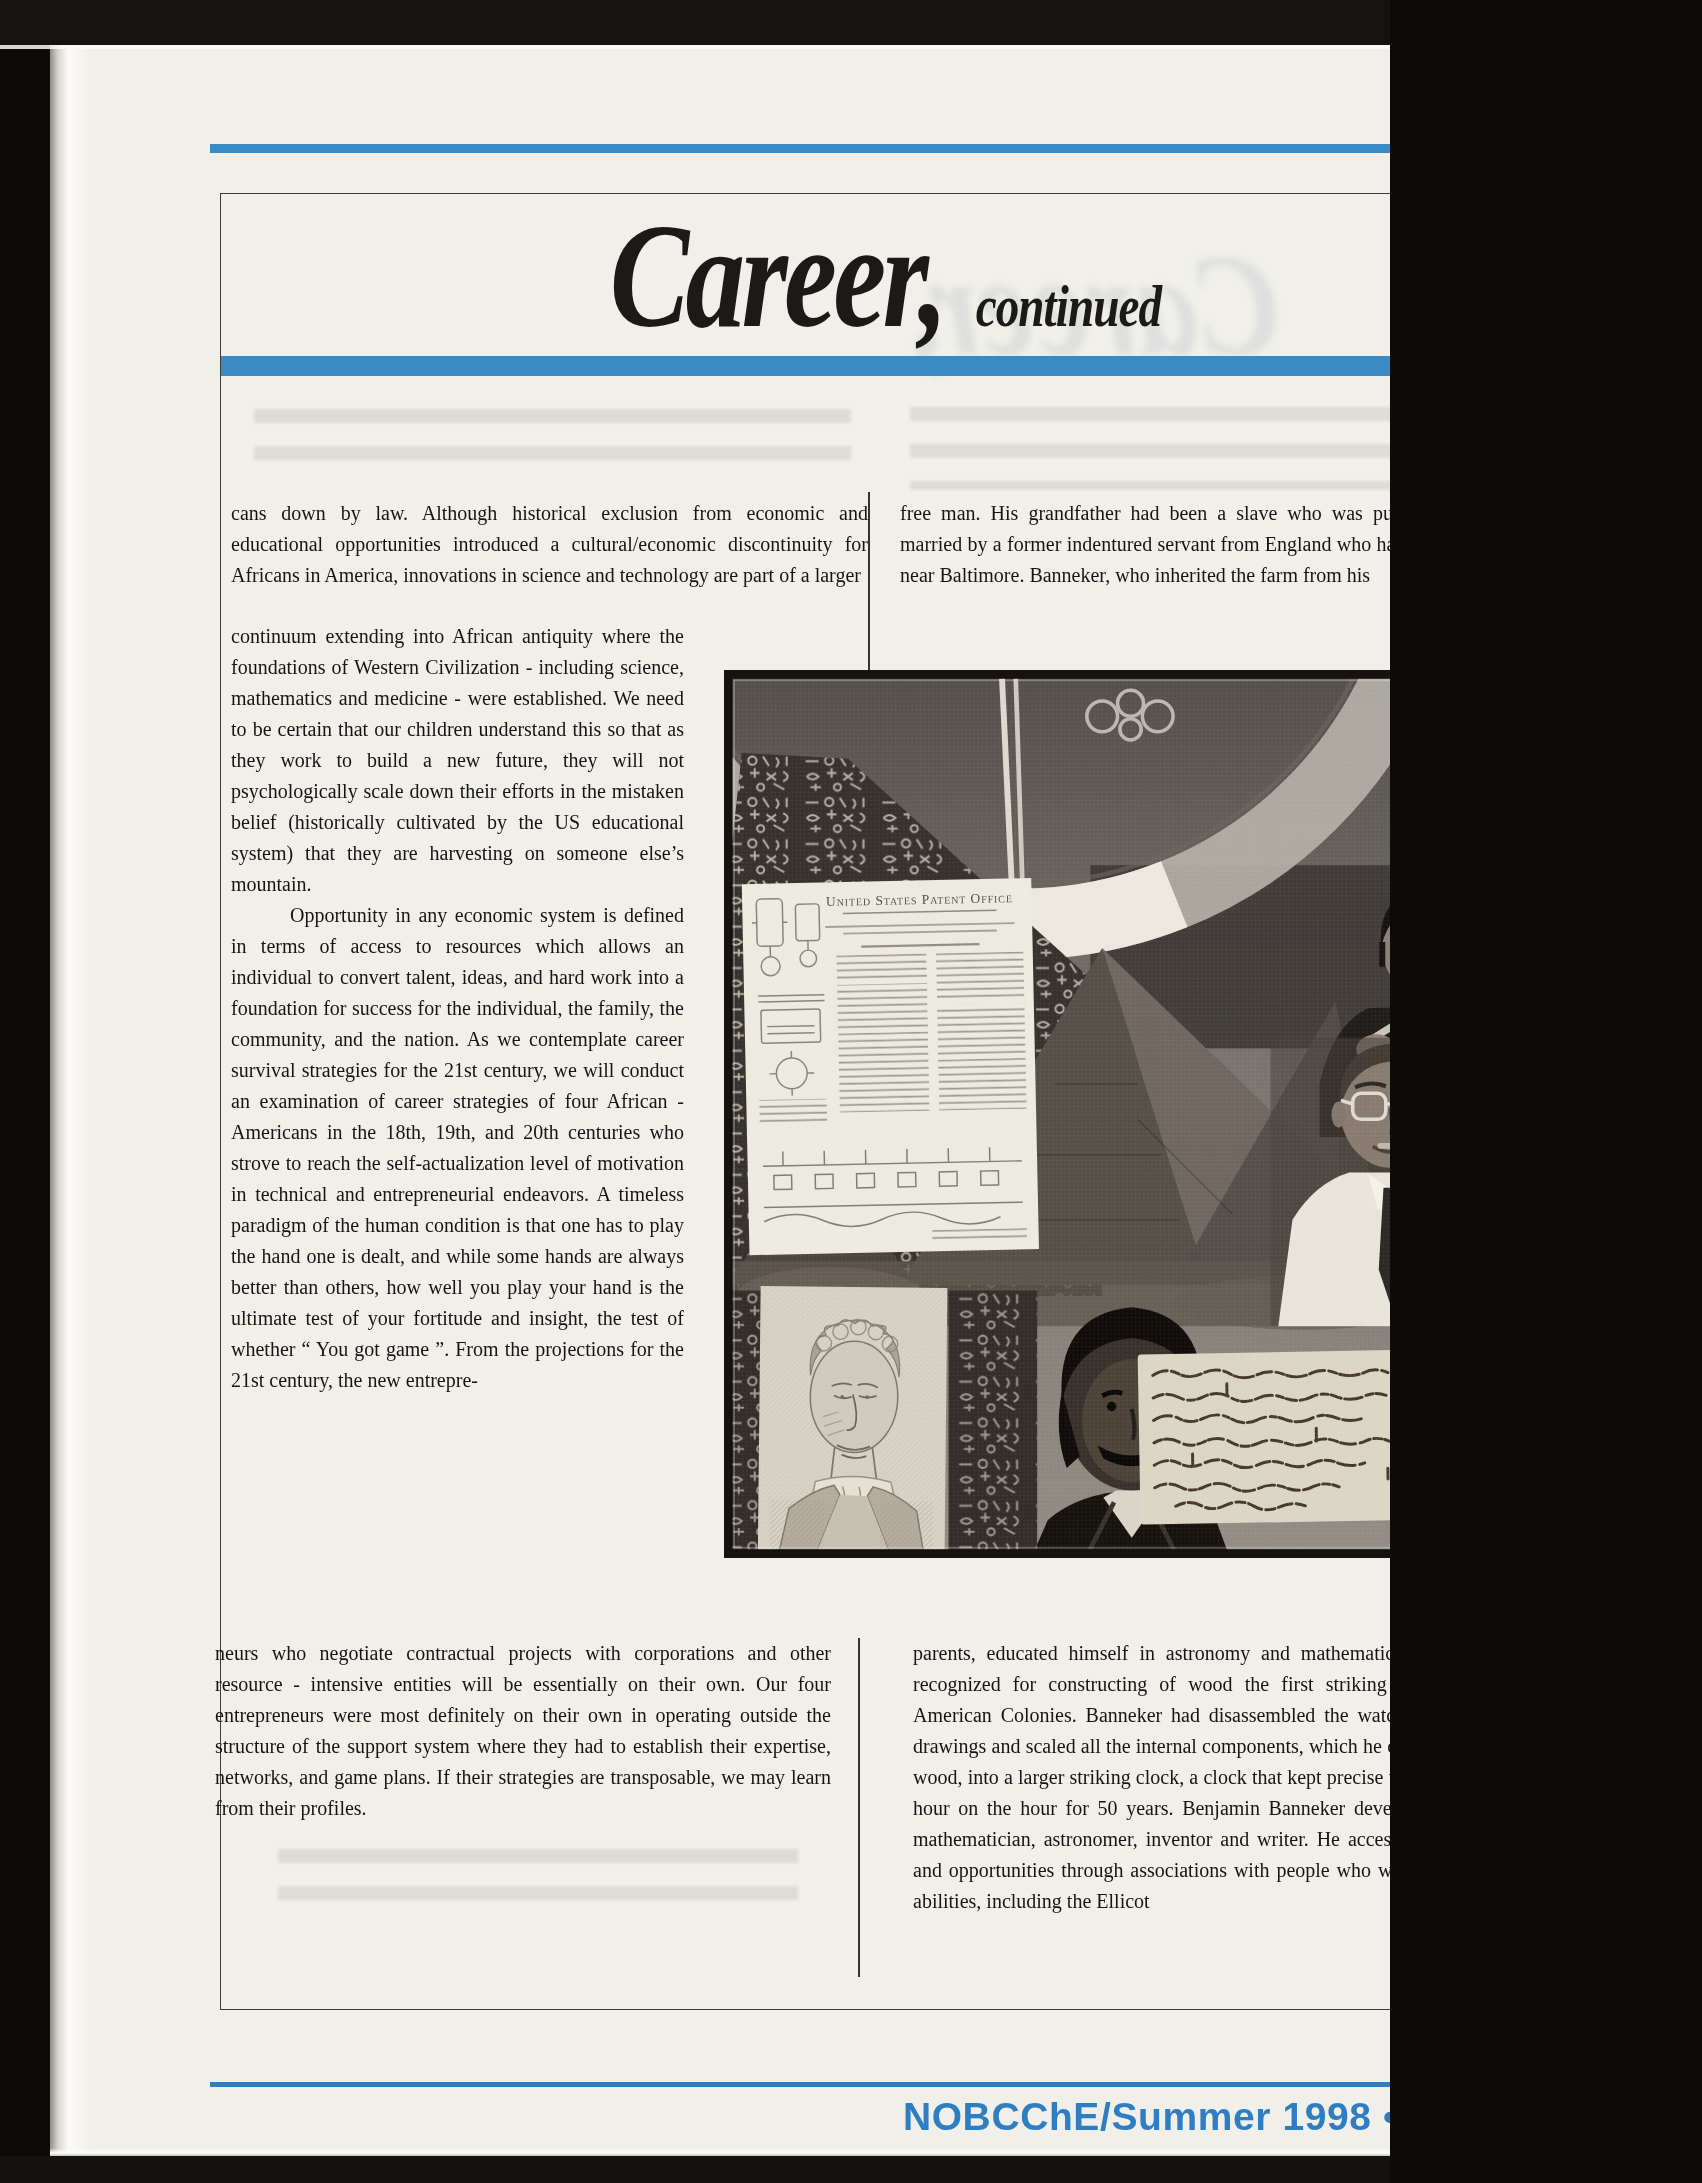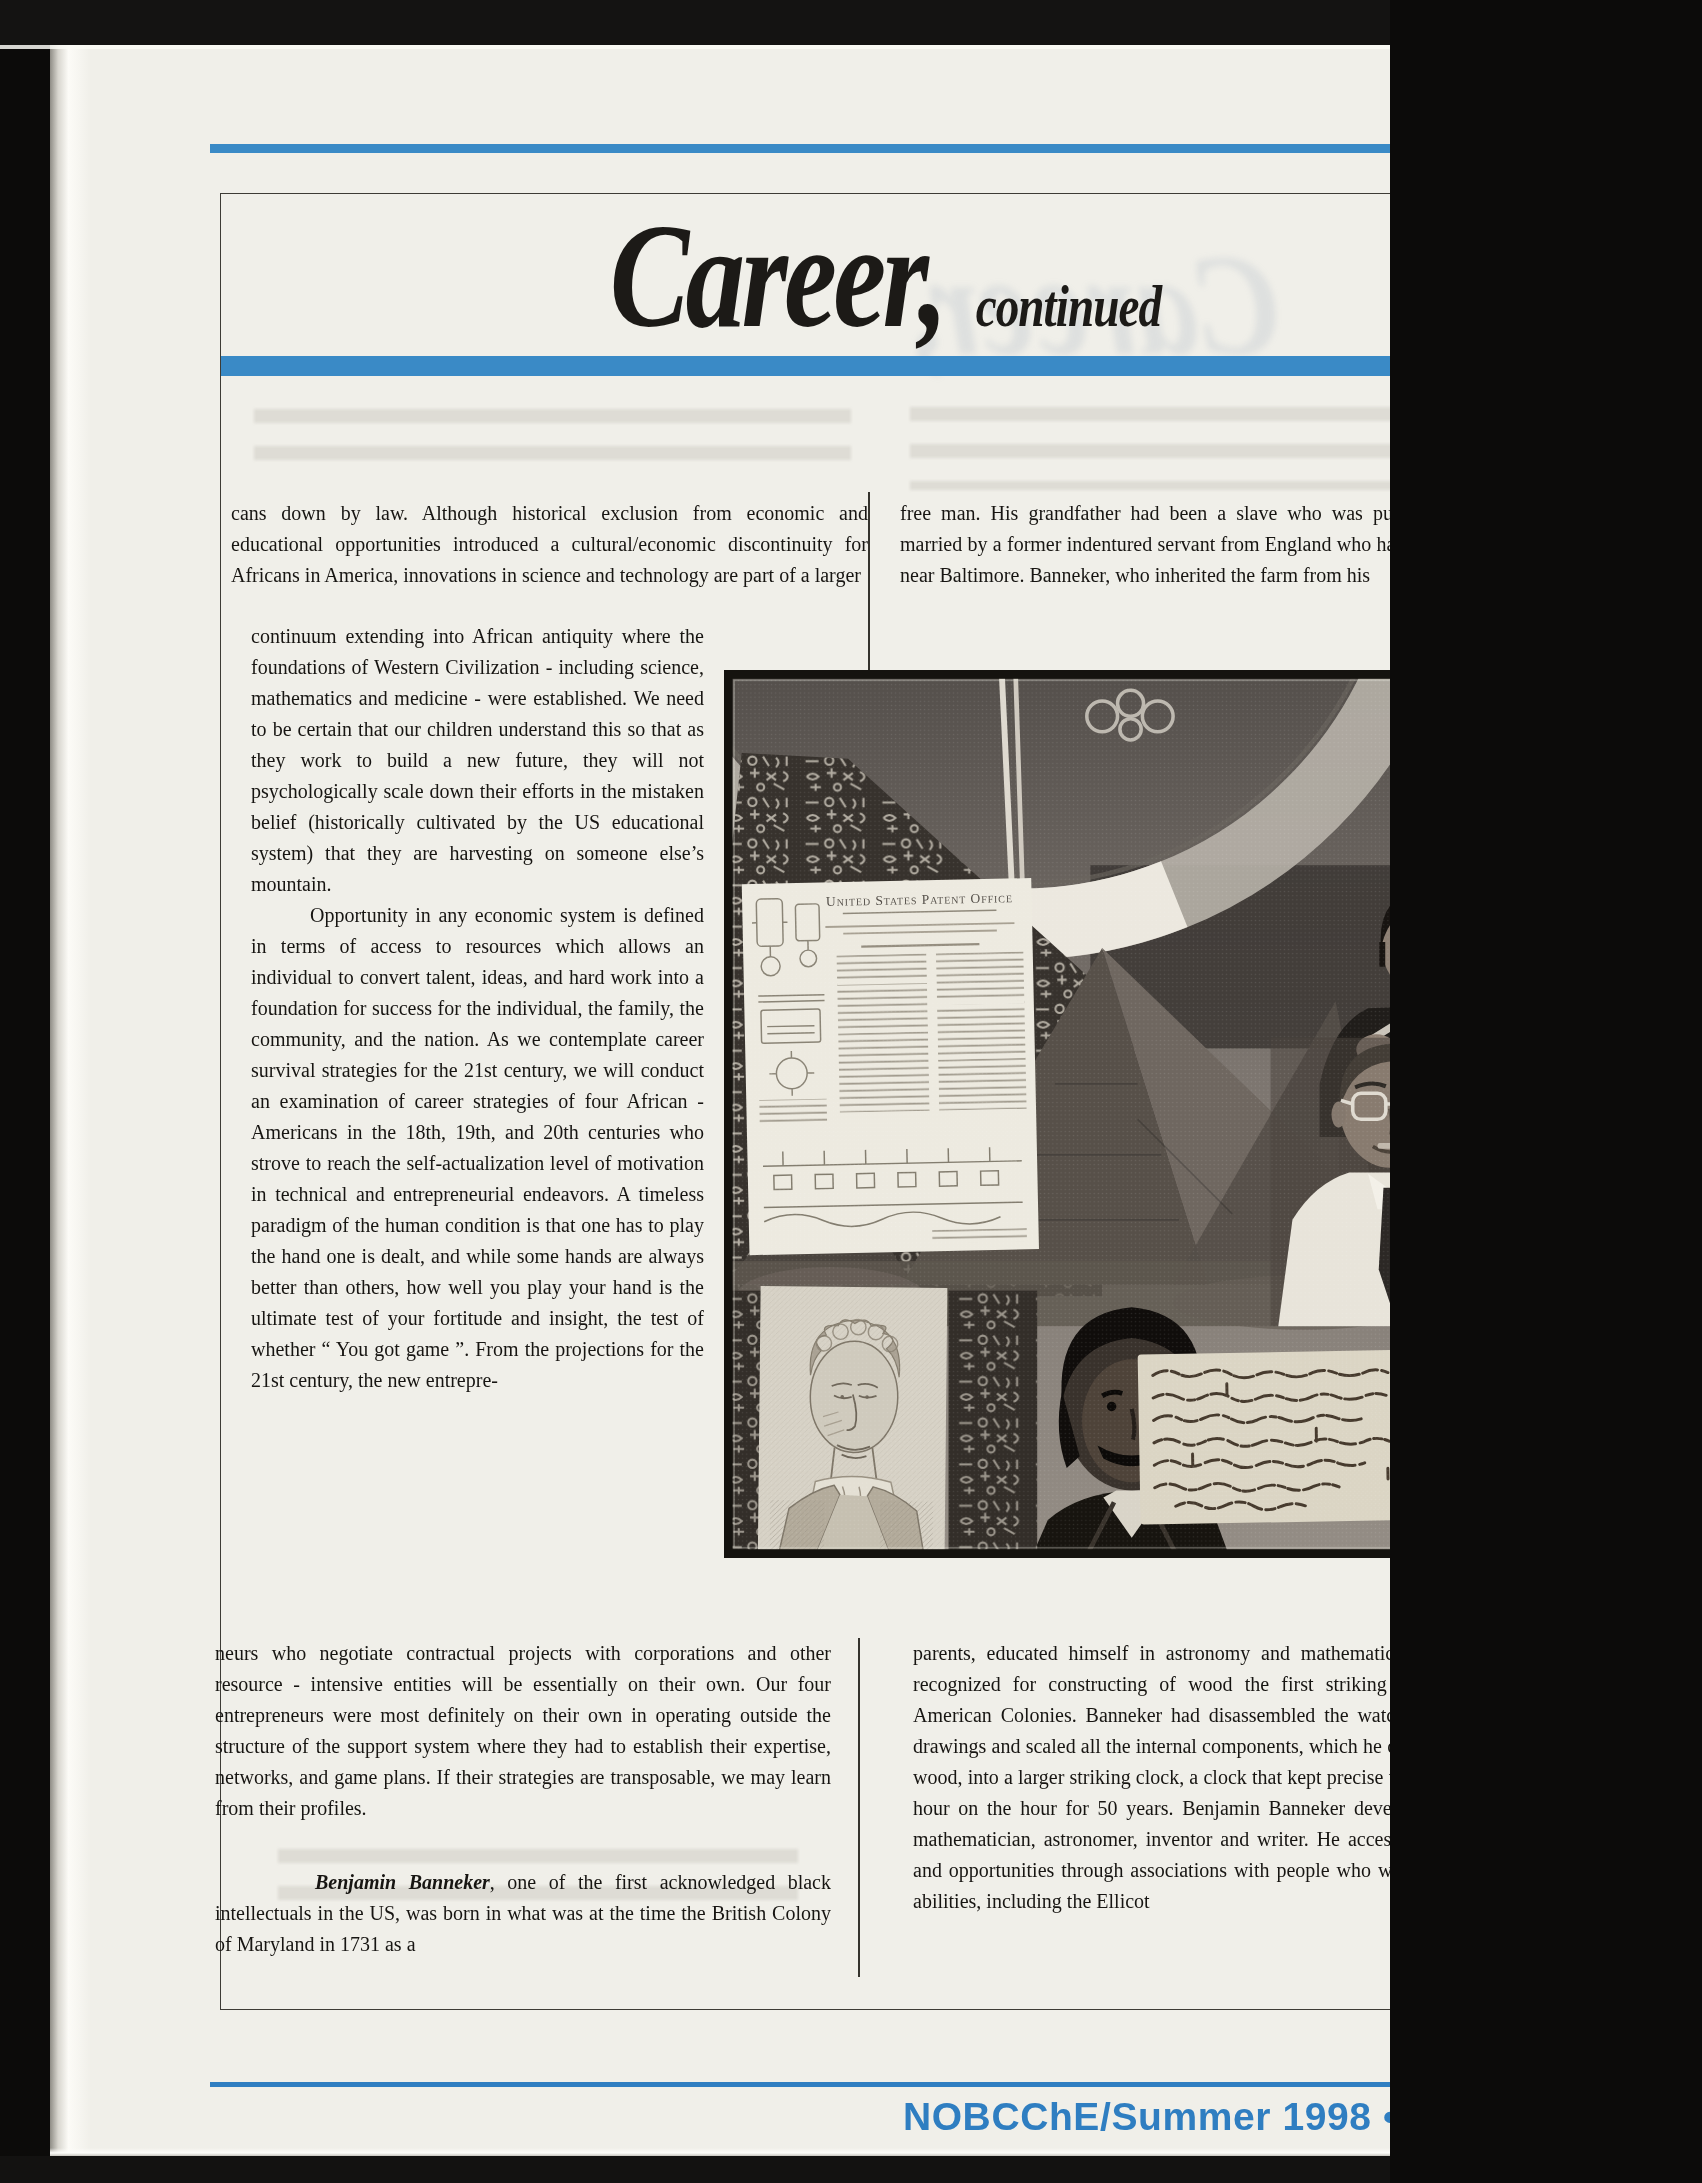--- a/index.html
+++ b/index.html
@@ -35,21 +35,21 @@
          font-style:italic;font-weight:bold;font-size:145px;line-height:1;color:rgba(120,140,165,.15);
          transform:scaleX(-0.85);filter:blur(3.5px);pointer-events:none;}
 
   
   .body-text{position:absolute;font-size:20px;line-height:31px;text-align:justify;color:#171512;}
   .body-text p{margin:0}
   .indent-std{text-indent:59px}
   .indent-big{text-indent:100px}
   .name{font-weight:bold;font-style:italic}
   #txt-left-wide{left:231px;top:498px;width:637px;}
-  #txt-left-narrow{left:231px;top:621px;width:453px;margin-left:20px;}
+  #txt-left-narrow{left:231px;top:621px;width:453px;}
   #txt-right-top{left:900px;top:498px;width:649px;}
   #txt-left-bottom{left:215px;top:1638px;width:616px;}
   #txt-right-bottom{left:900px;top:1638px;width:649px;margin-left:13px;}
   #banneker-para{margin-top:43px;}
 
   .divider{position:absolute;background:#35332d;}
   #divider-top{left:868px;top:492px;width:1.8px;height:178px;}
   #divider-bottom{left:858px;top:1638px;width:2.4px;height:339px;}
 
   
@@ -98,21 +98,20 @@
     <p>continuum extending into African antiquity where the foundations of Western Civilization - including science, mathematics and medicine - were established. We need to be certain that our children understand this so that as they work to build a new future, they will not psychologically scale down their efforts in the mistaken belief (historically cultivated by the US educational system) that they are harvesting on someone else’s mountain.</p>
     <p class="indent-std">Opportunity in any economic system is defined in terms of access to resources which allows an individual to convert talent, ideas, and hard work into a foundation for success for the individual, the family, the community, and the nation. As we contemplate career survival strategies for the 21st century, we will conduct an examination of career strategies of four African - Americans in the 18th, 19th, and 20th centuries who strove to reach the self-actualization level of motivation in technical and entrepreneurial endeavors. A timeless paradigm of the human condition is that one has to play the hand one is dealt, and while some hands are always better than others, how well you play your hand is the ultimate test of your fortitude and insight, the test of whether “ You got game ”. From the projections for the 21st century, the new entrepre-</p>
   </div>
 
   <div id="txt-right-top" class="body-text">
     <p>free man. His grandfather had been a slave who was purchased, freed and married by a former indentured servant from England who had purchased a farm near Baltimore. Banneker, who inherited the farm from his</p>
   </div>
 
   <div id="txt-left-bottom" class="body-text">
     <p>neurs who negotiate contractual projects with corporations and other resource - intensive entities will be essentially on their own. Our four entrepreneurs were most definitely on their own in operating outside the structure of the support system where they had to establish their expertise, networks, and game plans. If their strategies are transposable, we may learn from their profiles.</p>
-    <p id="banneker-para" class="indent-big"><span class="name">Benjamin Banneker</span><span>, one of the first acknowledged black intellectuals in the US, was born in what was at the time the British Colony of Maryland in 1731 as a</span></p>
   </div>
 
   <div id="txt-right-bottom" class="body-text">
     <p>parents, educated himself in astronomy and mathematics. In 1751, he was recognized for constructing of wood the first striking clock made in the American Colonies. Banneker had disassembled the watch of a friend, made drawings and scaled all the internal components, which he carved precisely from wood, into a larger striking clock, a clock that kept precise time and struck every hour on the hour for 50 years. Benjamin Banneker developed his skills as a mathematician, astronomer, inventor and writer. He accessed books, resources and opportunities through associations with people who were impressed by his abilities, including the Ellicot</p>
   </div>
 
   <svg id="collage" viewBox="0 0 1320 1502">
     <defs>
       <linearGradient id="bgG" x1="0" y1="0" x2="0" y2="1">
         <stop offset="0" stop-color="#544f4b"></stop>

